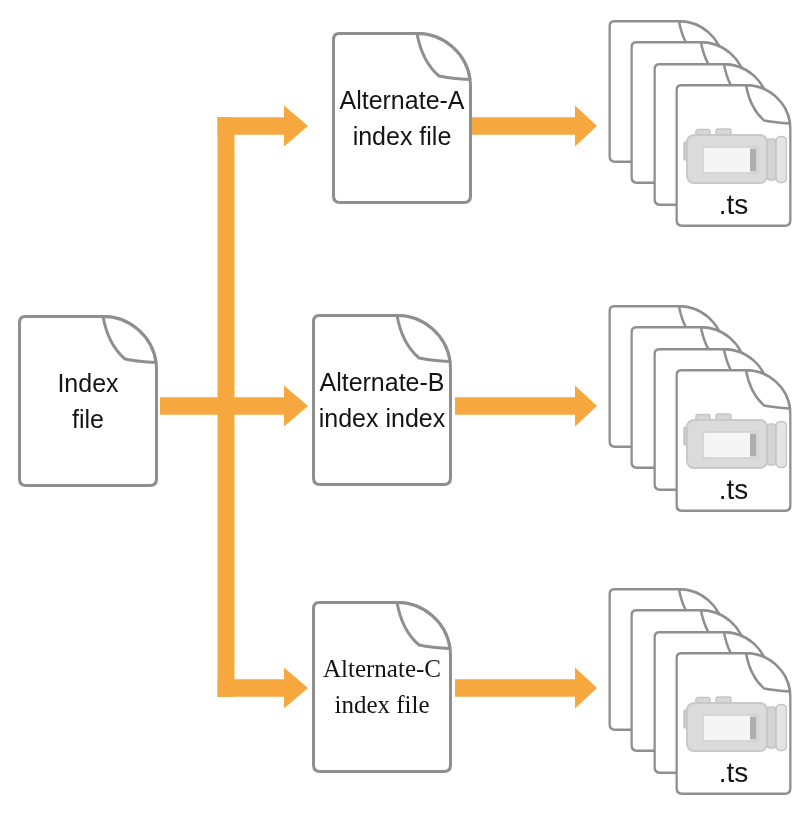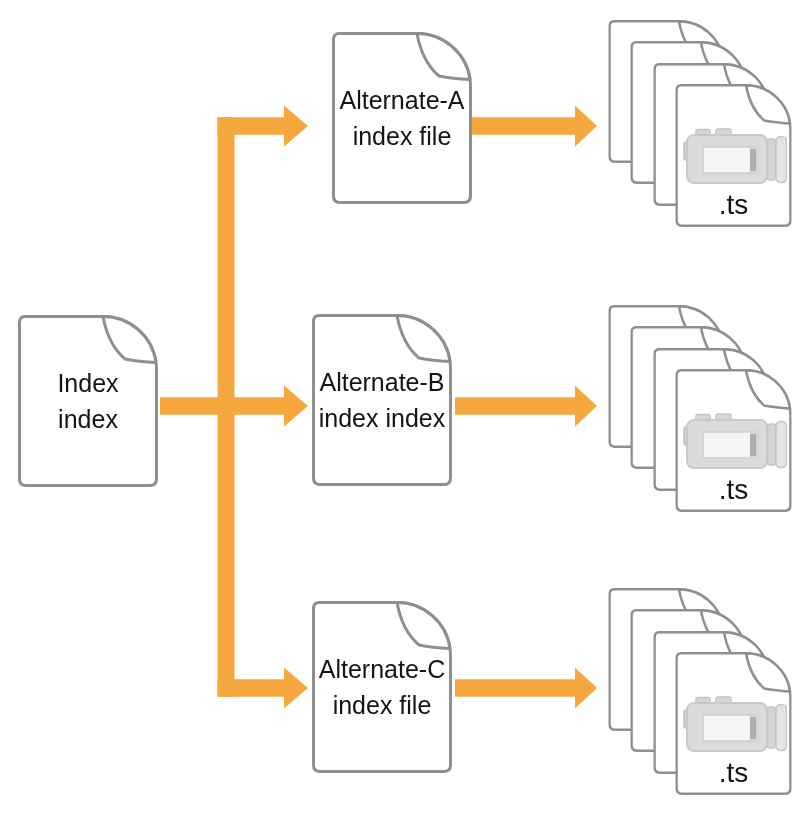--- a/index.html
+++ b/index.html
@@ -124,40 +124,40 @@
     <path d="M455 117.25 H575 V105.5 L597 126 L575 146.5 V134.75 H455 Z" fill="#F6A83E"></path>
     <path d="M455 397.25 H575 V385.5 L597 406 L575 426.5 V414.75 H455 Z" fill="#F6A83E"></path>
     <path d="M455 679.25 H575 V667.5 L597 688 L575 708.5 V696.75 H455 Z" fill="#F6A83E"></path>
   </svg>
 
   <div class="doc" style="left:18px; top:315px;">
     <svg class="doc-svg" viewBox="0 0 140 172">
         <use href="#docshape" xlink:href="#docshape"></use>
       </svg>
     <div class="doc-label">Index
-index</div>
+file</div>
   </div>
 
   <div class="doc" style="left:312px; top:32px;padding-left:40px;">
     <svg class="doc-svg" viewBox="0 0 140 172">
         <use href="#docshape" xlink:href="#docshape"></use>
       </svg>
     <div class="doc-label">Alternate-A
 index file</div>
   </div>
 
   <div class="doc" style="left:312px; top:314px;">
     <svg class="doc-svg" viewBox="0 0 140 172">
         <use href="#docshape" xlink:href="#docshape"></use>
       </svg>
     <div class="doc-label">Alternate-B
 index index</div>
   </div>
 
-  <div class="doc" style="left:312px; top:601px;">
+  <div class="doc" style="left:312px; top:601px;font-family:Liberation Serif, serif;">
     <svg class="doc-svg" viewBox="0 0 140 172">
         <use href="#docshape" xlink:href="#docshape"></use>
       </svg>
     <div class="doc-label">Alternate-C
 index file</div>
   </div>
 
   <div class="stack" style="left:605px; top:20px;">
     <svg class="sdoc" style="left:0; top:0;" viewBox="0 0 140 172">
         <use href="#docshape" xlink:href="#docshape"></use>

